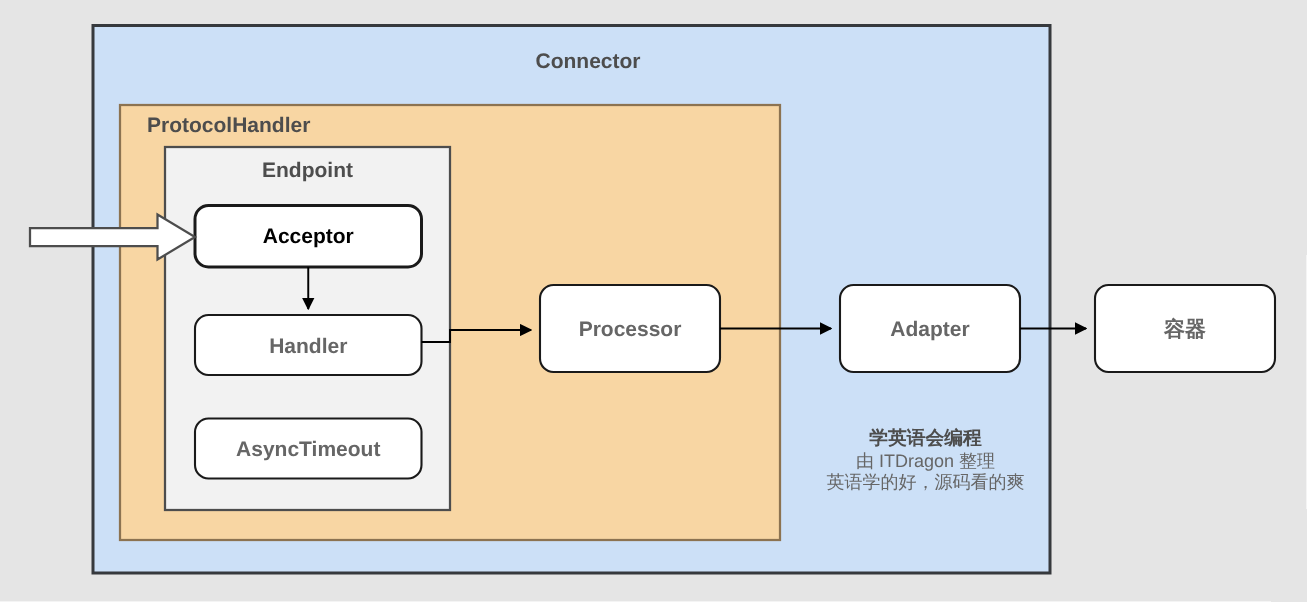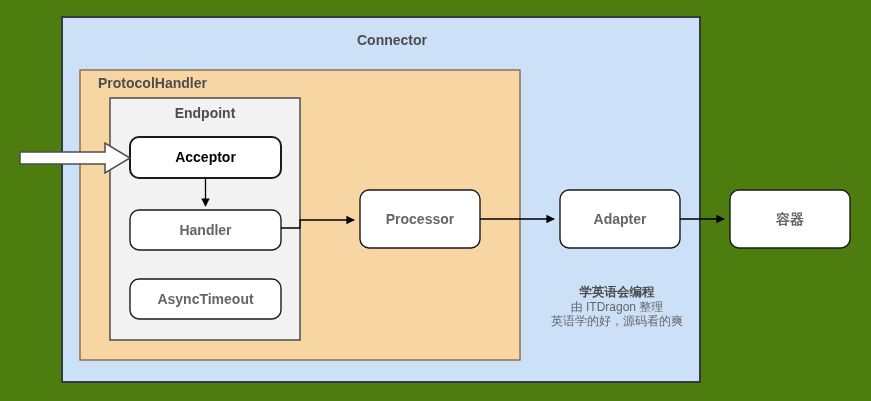--- a/index.html
+++ b/index.html
@@ -4,21 +4,21 @@
 <style>
   html, body {
     margin: 0;
     padding: 0;
     background: #ffffff;
   }
   .stage {
     position: relative;
     width: 871px;
     height: 401px;
-    background: #4d7c0f;
+    background: #e5e5e5;
     overflow: hidden;
   }
   svg text {
     font-family: "Liberation Sans", "DejaVu Sans", sans-serif;
   }
   .lbl {
     font-size: 14px;
     font-weight: bold;
   }
   .note-bold {

